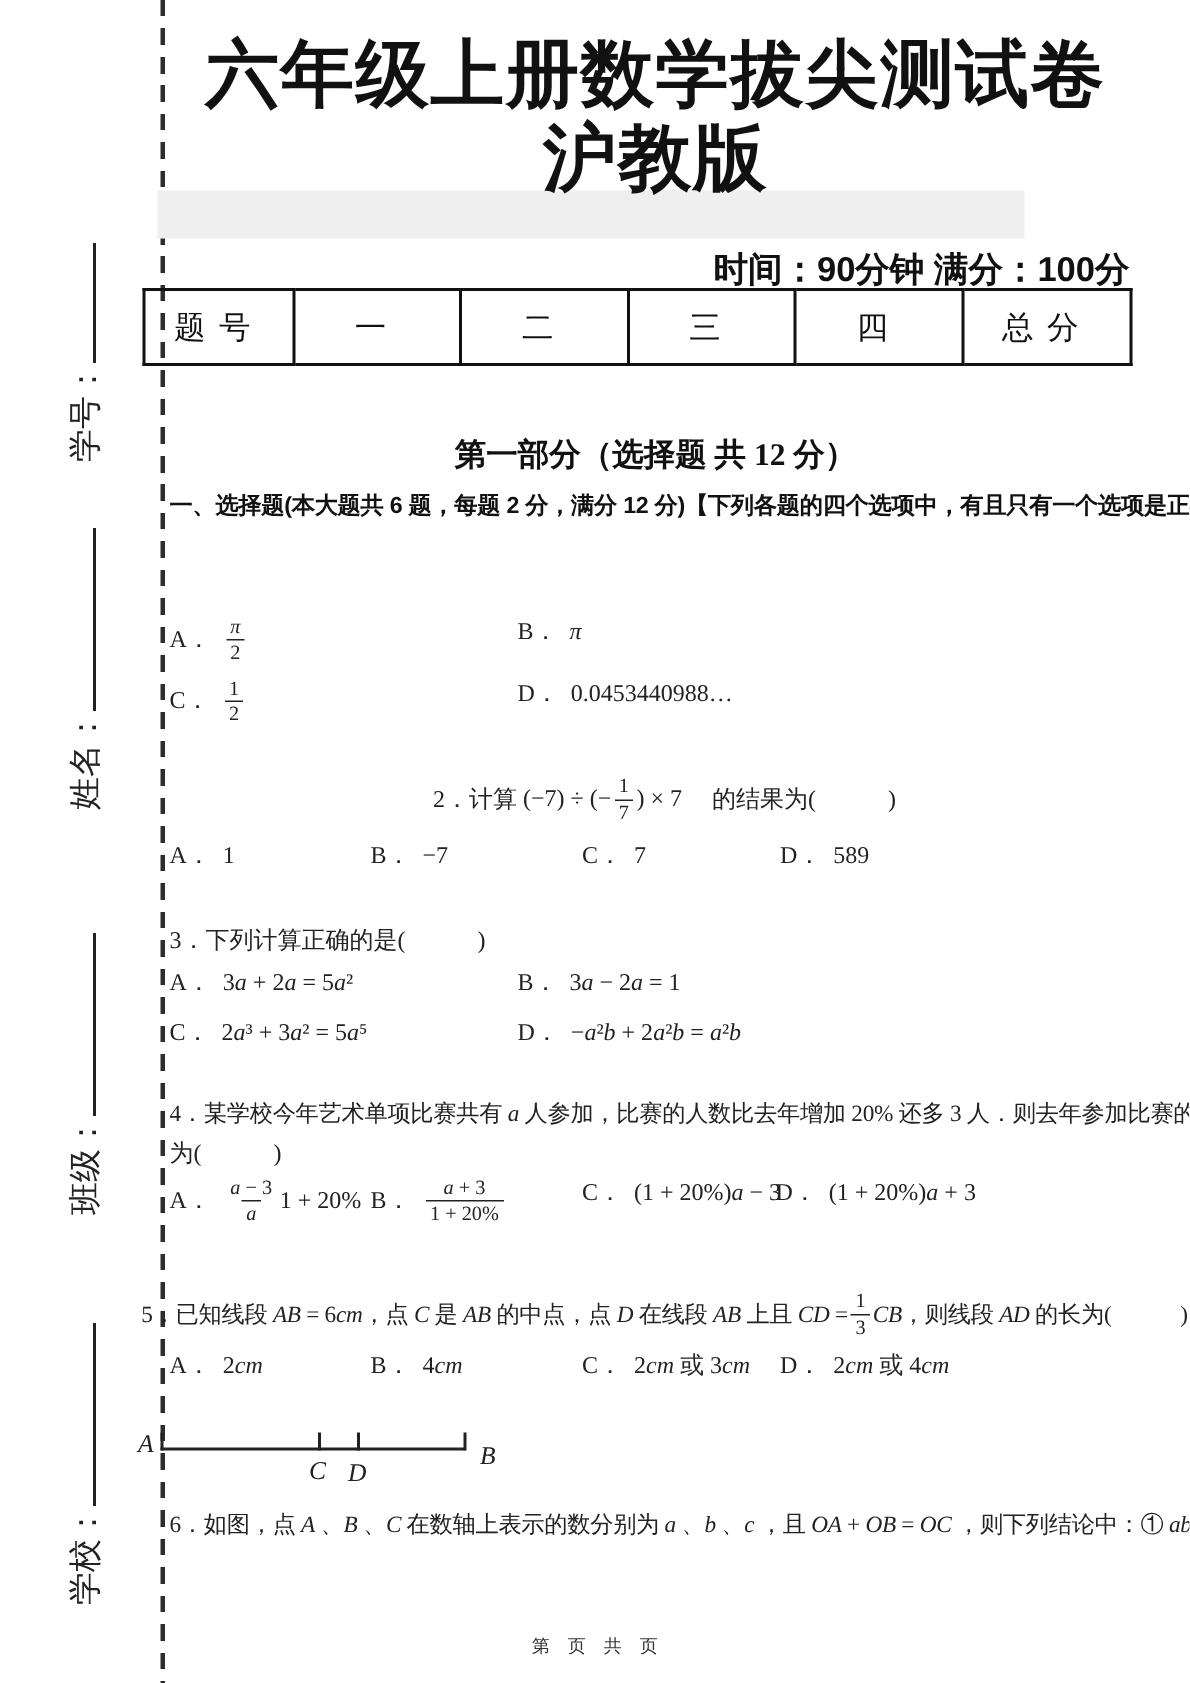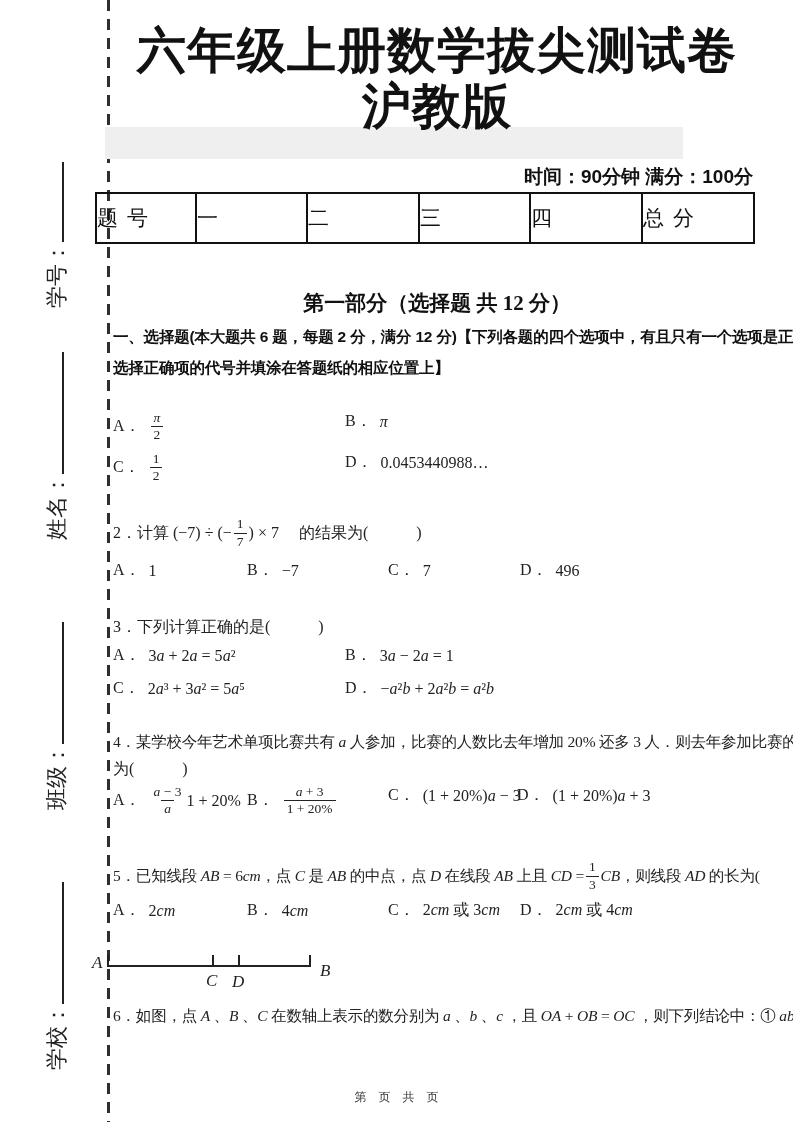--- a/index.html
+++ b/index.html
@@ -13,36 +13,36 @@
   .rail-strip{position:absolute;left:0;top:1122px;width:1122px;height:92px;
     transform:rotate(-90deg);transform-origin:0 0;display:flex;align-items:baseline;
     padding-top:26px;box-sizing:border-box;font-size:22px;color:#222;white-space:nowrap;}
   .rail-blank{display:inline-block;border-bottom:2px solid #222;height:14px;}
   
   .band{left:105px;top:127px;width:578px;height:32px;background:#efefef;}
   .title{left:113px;top:22px;width:648px;text-align:center;font-size:49px;line-height:1.15;
     font-family:"Liberation Sans","DejaVu Sans",sans-serif;font-weight:900;letter-spacing:1px;color:#111;}
   .subtitle{left:113px;top:93px;width:648px;text-align:center;font-size:36px;
     font-family:"Liberation Sans","DejaVu Sans",sans-serif;font-weight:800;color:#111;z-index:2;}
-  .meta{left:113px;top:164px;width:640px;text-align:right;font-size:19px;font-weight:600;
+  .meta{left:113px;top:164px;width:640px;text-align:right;font-size:23px;font-weight:600;
     font-family:"Liberation Sans","DejaVu Sans",sans-serif;color:#111;}
   
   table.score{position:absolute;left:95px;top:192px;border-collapse:collapse;table-layout:fixed;}
-  table.score td{border:2px solid #111;font-size:21px;letter-spacing:9px;
+  table.score td{border:2px solid #111;text-align:center;font-size:21px;letter-spacing:9px;
     color:#111;padding:0;}
   table.score tr:first-child td{height:44px;}
   table.score tr:last-child td{height:48px;}
   
   .part-title{left:113px;top:289px;width:648px;text-align:center;font-size:21px;font-weight:bold;color:#111;}
   .intro{left:113px;top:0;width:660px;font-size:15.5px;font-weight:bold;letter-spacing:-0.2px;
     font-family:"Liberation Sans","DejaVu Sans",sans-serif;color:#111;white-space:nowrap;}
   
   .stem{left:113px;width:660px;font-size:16px;white-space:nowrap;color:#222;}
   .tight{font-size:15.5px;letter-spacing:-0.2px;}
-  .flexrow{display:flex;align-items:center;white-space:nowrap;}
+  .flexrow{display:flex;align-items:center;white-space:nowrap;justify-content:center;}
   .optrow{left:113px;width:660px;height:42px;}
   .opt{position:absolute;top:0;display:inline-flex;align-items:center;white-space:nowrap;
        font-size:16px;color:#222;}
   .opt .lab{margin-right:8px;}
   .frac{display:inline-flex;flex-direction:column;align-items:center;line-height:1.05;
         font-size:13.5px;margin:0 2px;vertical-align:middle;}
   .frac .den{border-top:1.5px solid #222;padding:1px 3px 0 3px;}
   .frac .num{padding:0 3px 1px 3px;}
   .mi i{font-family:"Liberation Serif","DejaVu Serif",serif;}
   
@@ -91,21 +91,20 @@
       <td>二</td>
       <td>三</td>
       <td>四</td>
       <td>总分</td>
     </tr>
   </tbody>
     </table>
 
   <div class="abs part-title">第一部分（选择题 共 12 分）</div>
   <div class="abs intro" style="top:327px;">一、选择题(本大题共 6 题，每题 2 分，满分 12 分)【下列各题的四个选项中，有且只有一个选项是正确的，</div>
-  <div class="abs intro" style="top:358px;">选择正确项的代号并填涂在答题纸的相应位置上】</div>
 
   <div class="abs optrow" style="top:411px;">
     <span class="opt" style="left:0;">
       <span class="lab">A．</span>
       <span class="frac">
         <span class="num mi"><i>π</i></span>
         <span class="den mi">2</span>
       </span>
     </span>
     <span class="opt" style="left:232px;">
@@ -145,21 +144,21 @@
     <span class="opt" style="left:134px;">
       <span class="lab">B．</span>
       <span>−7</span>
       </span>
     <span class="opt" style="left:275px;">
       <span class="lab">C．</span>
       <span>7</span>
       </span>
     <span class="opt" style="left:407px;">
       <span class="lab">D．</span>
-      <span>496</span>
+      <span>589</span>
       </span>
   </div>
 
   <div class="abs stem" style="top:617px;">3．下列计算正确的是(　　　)</div>
   <div class="abs optrow" style="top:645px;height:26px;">
     <span class="opt" style="left:0;">
       <span class="lab">A．</span>
       <span class="mi">3<i>a</i> + 2<i>a</i> = 5<i>a</i>²</span>
       </span>
     <span class="opt" style="left:232px;">

